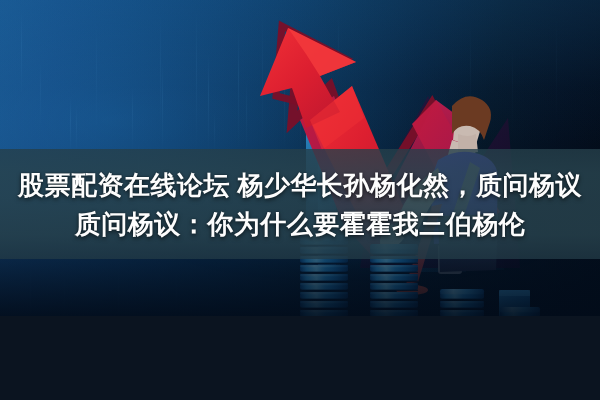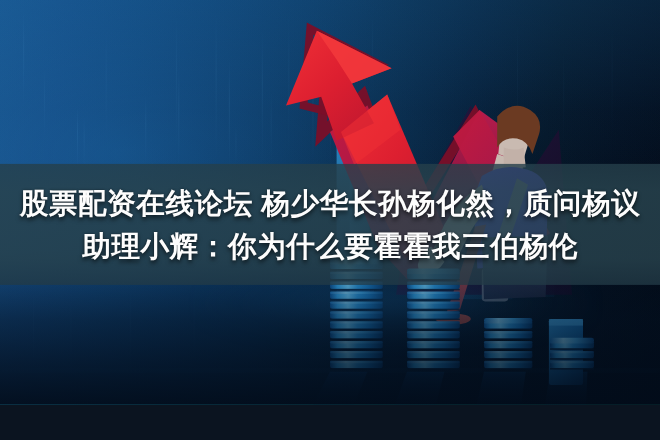--- a/index.html
+++ b/index.html
@@ -7,21 +7,21 @@
     padding: 0;
     background: #0b1420;
   }
   body {
     font-family: "Liberation Sans", "DejaVu Sans", sans-serif;
   }
 
   #stage {
     position: relative;
     width: 600px;
-    height: 368px;
+    height: 316px;
     overflow: hidden;
     background: #0f766e;
   }
 
   
   .bg-base {
     position: absolute;
     inset: 0;
     background:
       linear-gradient(100deg,
@@ -393,16 +393,16 @@
 
     <rect x="0" y="336" width="600" height="2" fill="#2a8fd8" opacity="0.18" filter="url(#fSoft)"></rect>
   </svg>
 
   <div class="bg-floorglow"></div>
   <div class="bg-bottom"></div>
 
   <div class="text-band"></div>
   <div class="headline">
     <div class="line">股票配资在线论坛 杨少华长孙杨化然，质问杨议</div>
-    <div class="line">助理小辉：你为什么要霍霍我三伯杨伦</div>
+    <div class="line">质问杨议：你为什么要霍霍我三伯杨伦</div>
   </div>
 
 </div>
 
 </body></html>

